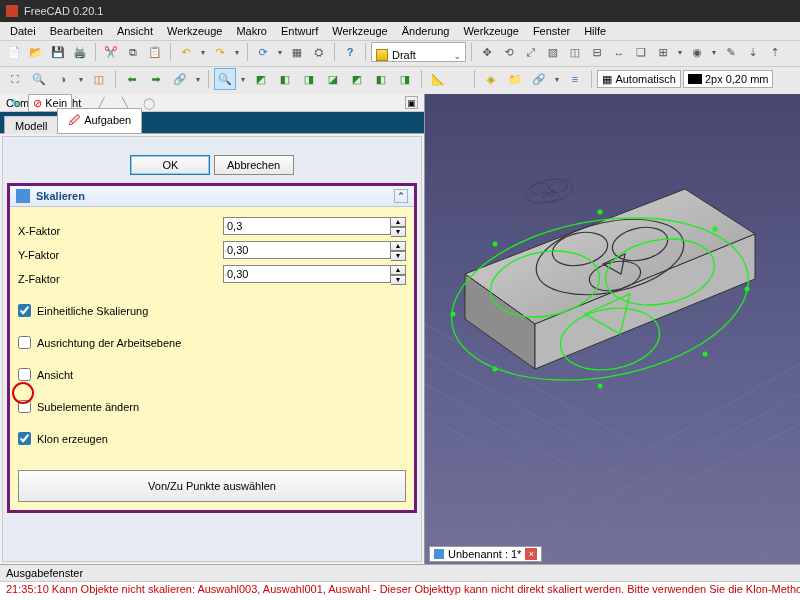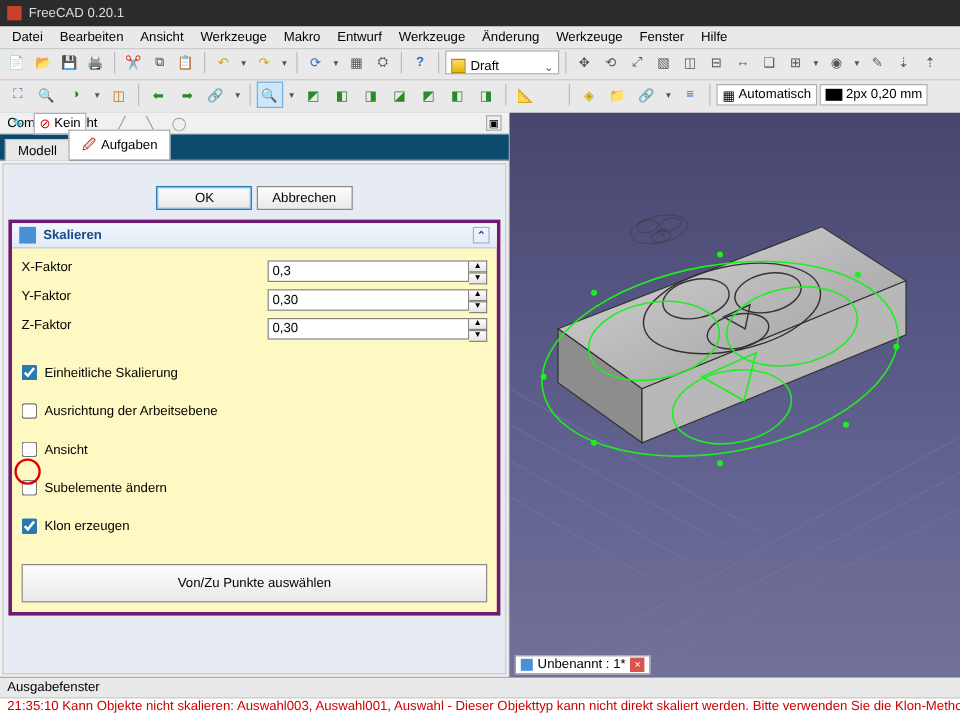--- a/index.html
+++ b/index.html
@@ -28,21 +28,21 @@
   .tab .pen { display:inline-block; color:#c00; margin-right:4px; }
   .task-area { flex:1; background:#e7ebf3; border:1px solid #c9c9c9; margin:2px; padding:4px; overflow:auto; }
   .btnrow { text-align:center; margin:14px 0 8px; }
   .btnrow button { width:80px; height:20px; background:linear-gradient(#fdfdfd,#e9e9e9); border:1px solid #8a8a8a; }
   .btnrow button.primary { border:1px solid #2a7ab0; box-shadow:0 0 0 1px #8eccf2 inset; }
   .section { border:3px solid #701a75; background:#fef9c3; margin:2px 0; }
   .section-hd { background:linear-gradient(#f3f7fc,#e1eaf6); border-bottom:1px solid #b8c6dd; padding:3px 6px; color:#1a4b8b; font-weight:bold; display:flex; align-items:center; gap:6px; }
   .section-hd .ico { width:14px; height:14px; background:#4a90d9; }
   .section-hd .coll { margin-left:auto; width:14px; height:14px; border:1px solid #a1b4cf; display:flex; align-items:center; justify-content:center; font-size:9px; }
   .section-bd { padding:6px 8px 8px; }
-  .frow { display:flex; align-items:flex-start; margin:4px 0; }
+  .frow { display:flex; align-items:flex-end; margin:4px 0; }
   .frow label.lab { width:205px; }
   .spin { flex:1; display:flex; }
   .spin input { flex:1; height:18px; border:1px solid #858585; padding:0 3px; background:#fff; }
   .spin .ud { width:15px; display:flex; flex-direction:column; }
   .spin .ud div { flex:1; border:1px solid #858585; border-left:none; background:linear-gradient(#fdfdfd,#e4e4e4); font-size:7px; text-align:center; line-height:8px;}
   .chk { display:flex; align-items:flex-end; margin:19px 0; }
   .chk input { width:13px; height:13px; margin-right:6px; accent-color:#2a7ab0;}
   .widebtn { width:100%; height:32px; border:1px solid #8a8a8a; background:linear-gradient(#fdfdfd,#e9e9e9); margin-top:6px;}
   .viewport { flex:1; background:#5b5b87; position:relative; overflow:hidden; }
   .vp-svg { position:absolute; inset:0; }

